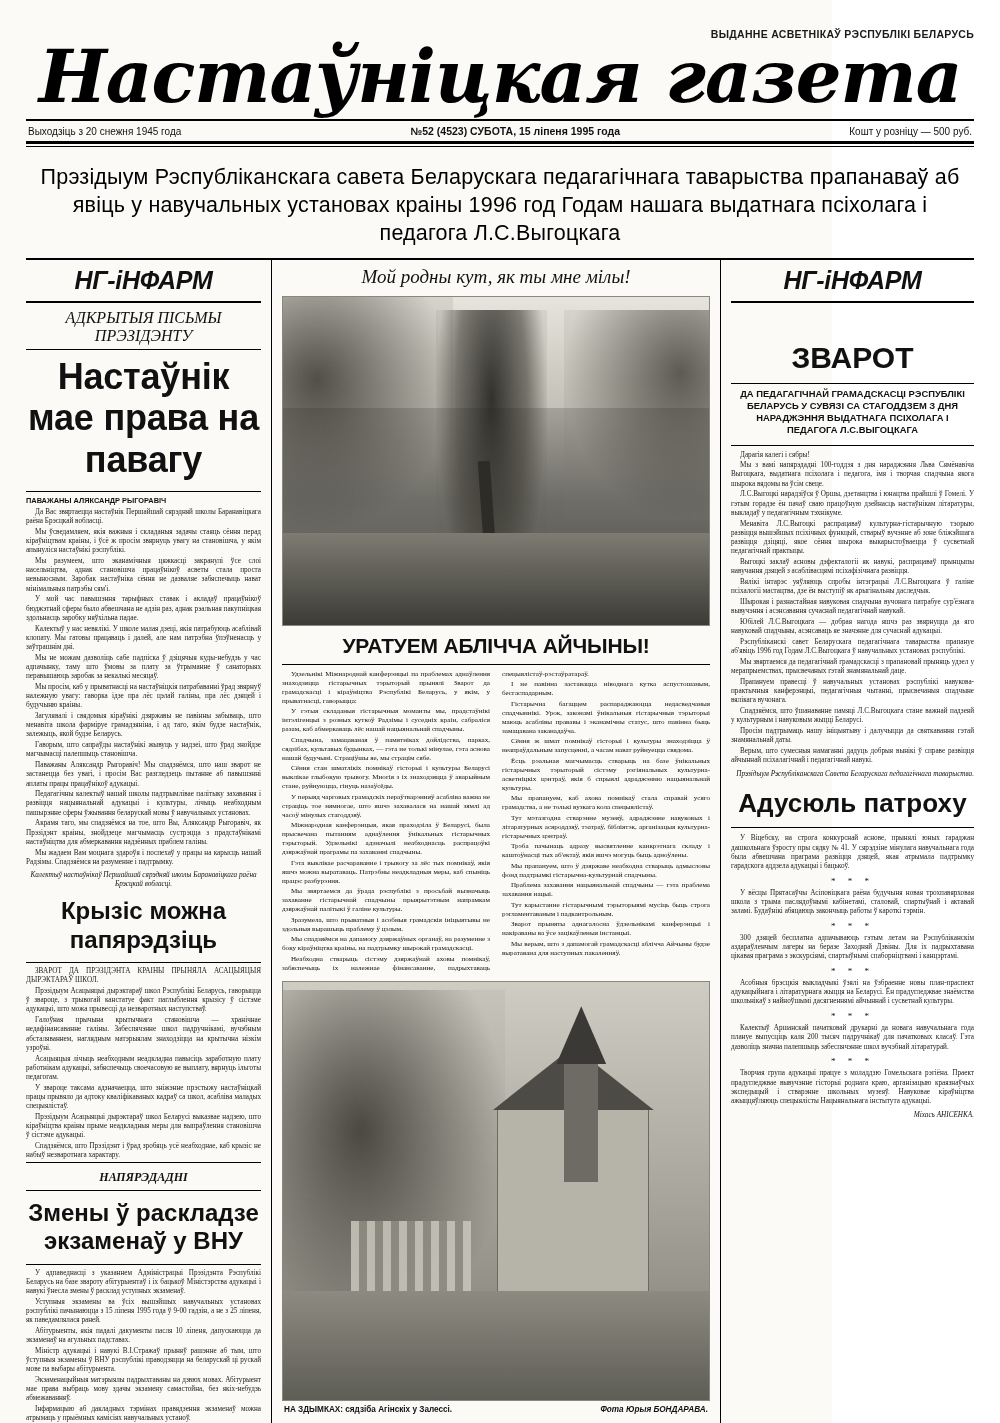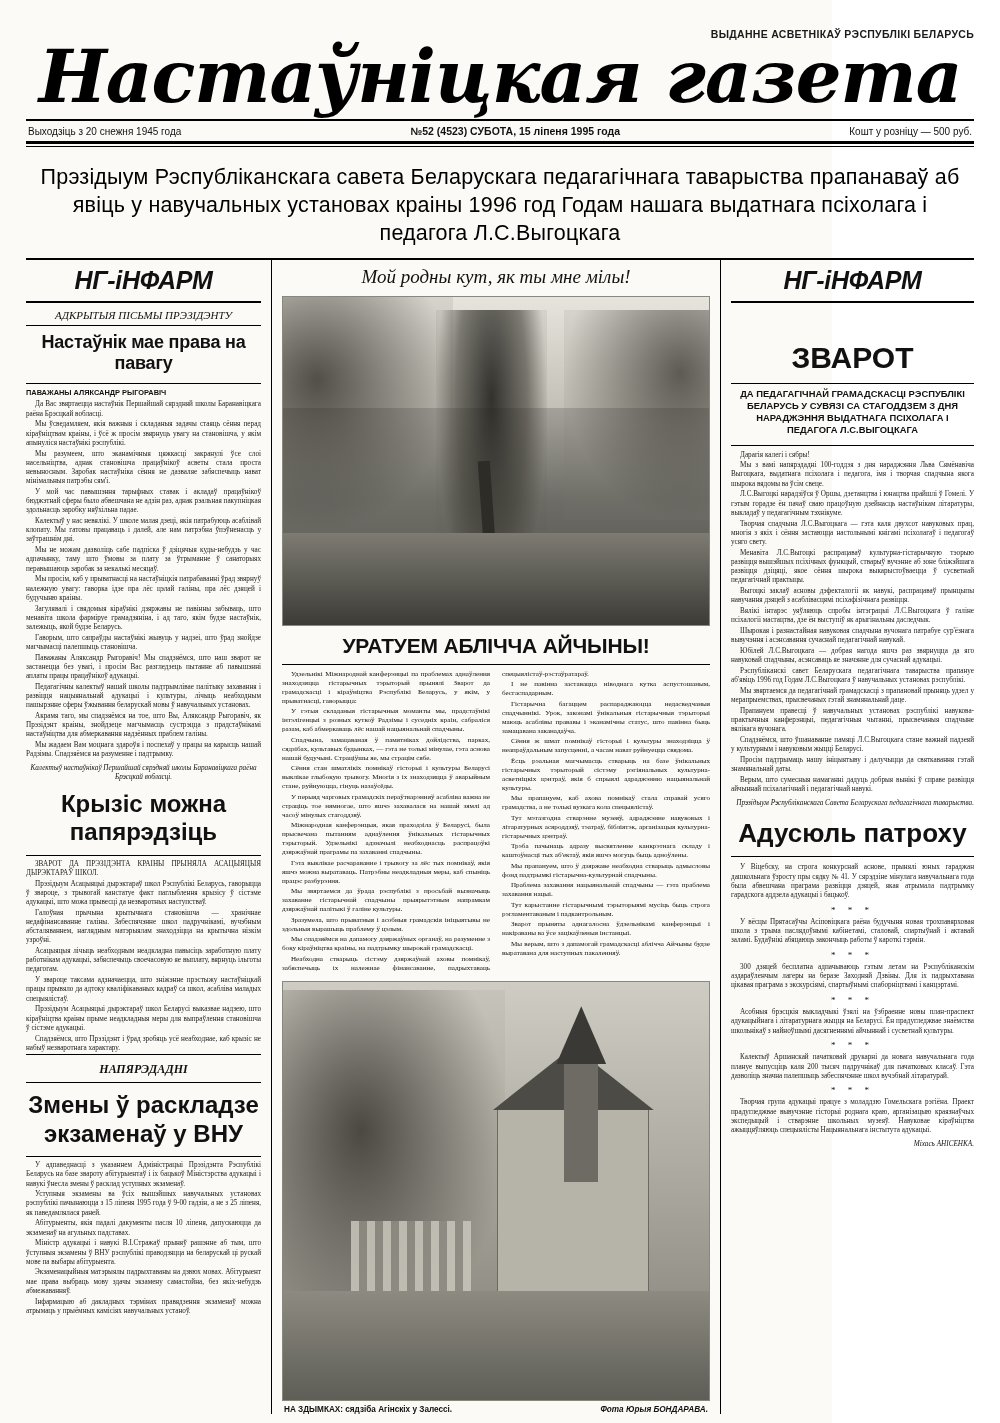--- a/index.html
+++ b/index.html
@@ -120,28 +120,28 @@
     font-size: 25px;
     text-align: center;
     padding: 6px 0 6px 0;
     letter-spacing: -0.3px;
   }
   .hr-thin { border-top: 1px solid #000; }
   .hr-thick { border-top: 2px solid #000; }
   .kicker {
     font-family: "Liberation Serif", serif;
     font-style: italic;
-    font-size: 11px;
+    font-size: 16px;
     text-align: center;
     padding: 6px 0 4px 0;
   }
   .headline-lg {
     font-family: "Liberation Sans", sans-serif;
     font-weight: bold;
-    font-size: 18px;
+    font-size: 36px;
     line-height: 1.16;
     text-align: center;
     padding: 6px 0 10px 0;
     letter-spacing: -0.2px;
   }
   .headline-md {
     font-family: "Liberation Sans", sans-serif;
     font-weight: bold;
     font-size: 24px;
     line-height: 1.18;
@@ -496,21 +496,20 @@
         <div class="brand-box">НГ-іНФАРМ</div>
         <div class="hr-thick"></div>
         <div class="right-head">ЗВАРОТ</div>
         <div class="hr-thin"></div>
         <div class="right-sub">ДА ПЕДАГАГІЧНАЙ ГРАМАДСКАСЦІ РЭСПУБЛІКІ БЕЛАРУСЬ У СУВЯЗІ СА СТАГОДДЗЕМ З ДНЯ НАРАДЖЭННЯ ВЫДАТНАГА ПСІХОЛАГА І ПЕДАГОГА Л.С.ВЫГОЦКАГА</div>
         <div class="hr-thin"></div>
         <div class="body-text" style="padding-top:5px;">
           <p>Дарагія калегі і сябры!</p>
           <p>Мы з вамі напярэдадні 100-годдзя з дня нараджэння Льва Сямёнавіча Выгоцкага, выдатнага псіхолага і педагога, імя і творчая спадчына якога шырока вядомы ва ўсім свеце.</p>
           <p>Л.С.Выгоцкі нарадзіўся ў Оршы, дзетанцтва і юнацтва прайшлі ў Гомелі. У гэтым горадзе ён пачаў сваю працоўную дзейнасць настаўнікам літаратуры, выкладаў у педагагічным тэхнікуме.</p>
-          <p>Творчая спадчына Л.С.Выгоцкага — гэта каля двухсот навуковых прац, многія з якіх і сёння застаюцца настольнымі кнігамі псіхолагаў і педагогаў усяго свету.</p>
           <p>Менавіта Л.С.Выгоцкі распрацаваў культурна-гістарычную тэорыю развіцця вышэйшых псіхічных функцый, стварыў вучэнне аб зоне бліжэйшага развіцця дзіцяці, якое сёння шырока выкарыстоўваецца ў сусветнай педагагічнай практыцы.</p>
           <p>Выгоцкі заклаў асновы дэфекталогіі як навукі, распрацаваў прынцыпы навучання дзяцей з асаблівасцямі псіхафізічнага развіцця.</p>
           <p>Вялікі інтарэс уяўляюць спробы інтэграцыі Л.С.Выгоцкага ў галіне псіхалогіі мастацтва, дзе ён выступіў як арыгінальны даследчык.</p>
           <p>Шырокая і разнастайная навуковая спадчына вучонага патрабуе сур'ёзнага вывучэння і асэнсавання сучаснай педагагічнай навукай.</p>
           <p>Юбілей Л.С.Выгоцкага — добрая нагода яшчэ раз звярнуцца да яго навуковай спадчыны, асэнсаваць яе значэнне для сучаснай адукацыі.</p>
           <p>Рэспубліканскі савет Беларускага педагагічнага таварыства прапануе аб'явіць 1996 год Годам Л.С.Выгоцкага ў навучальных установах рэспублікі.</p>
           <p>Мы звяртаемся да педагагічнай грамадскасці з прапановай прыняць удзел у мерапрыемствах, прысвечаных гэтай знамянальнай даце.</p>
           <p>Прапануем правесці ў навучальных установах рэспублікі навукова-практычныя канферэнцыі, педагагічныя чытанні, прысвечаныя спадчыне вялікага вучонага.</p>
           <p>Спадзяёмся, што ўшанаванне памяці Л.С.Выгоцкага стане важнай падзеяй у культурным і навуковым жыцці Беларусі.</p>
           <p>Просім падтрымаць нашу ініцыятыву і далучыцца да святкавання гэтай знамянальнай даты.</p>

